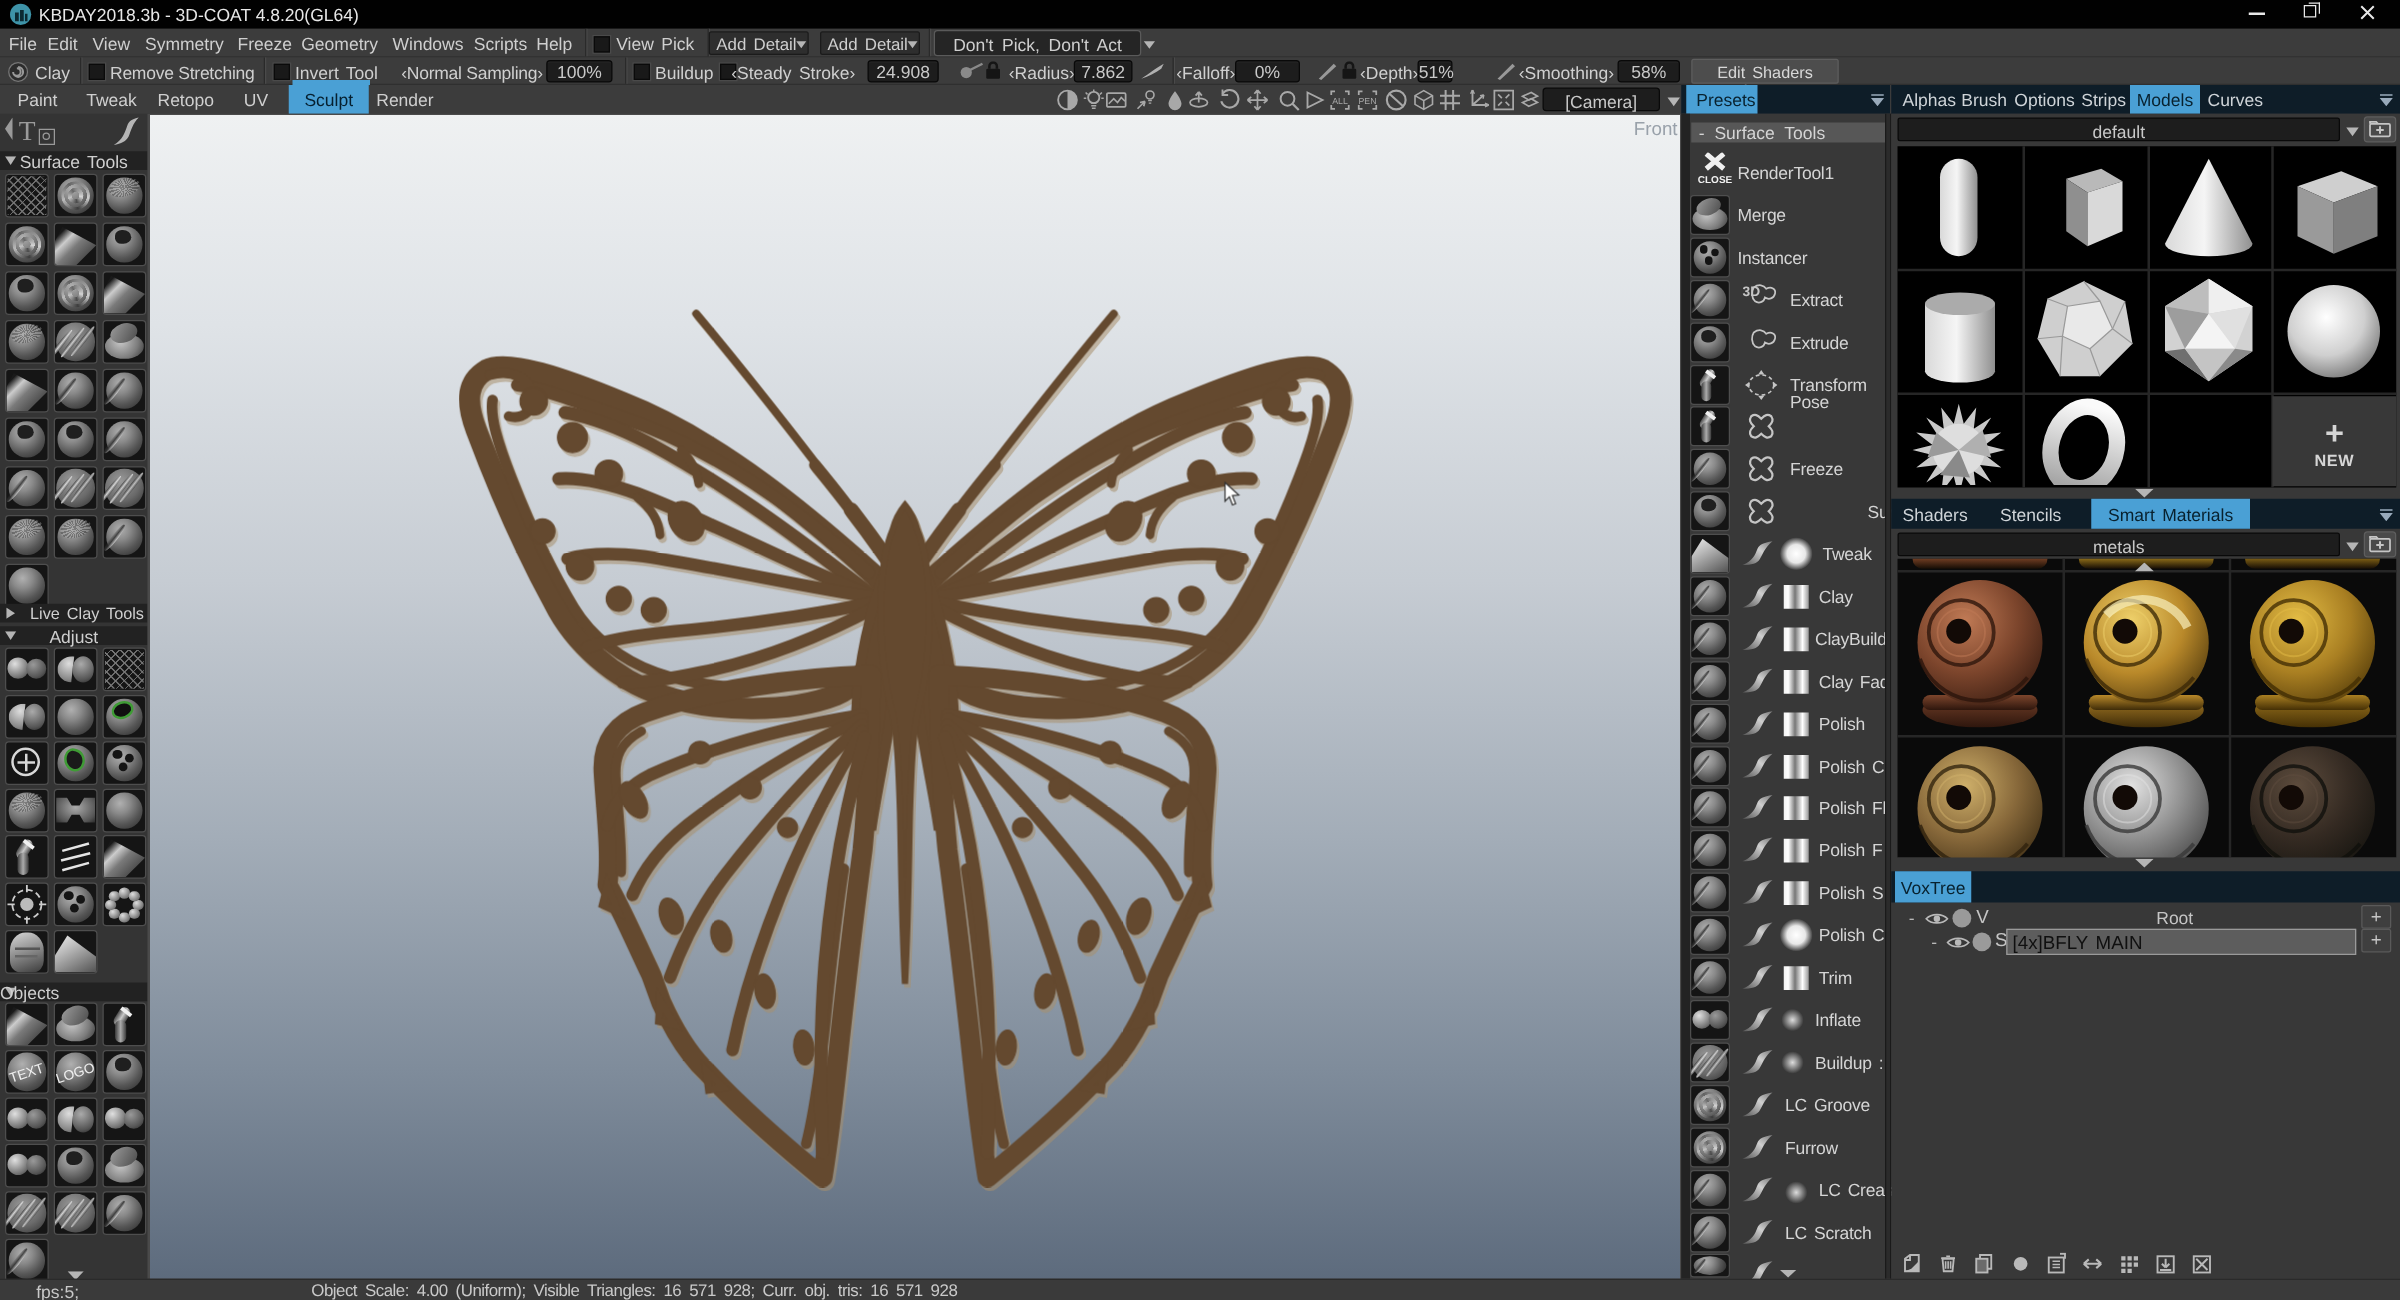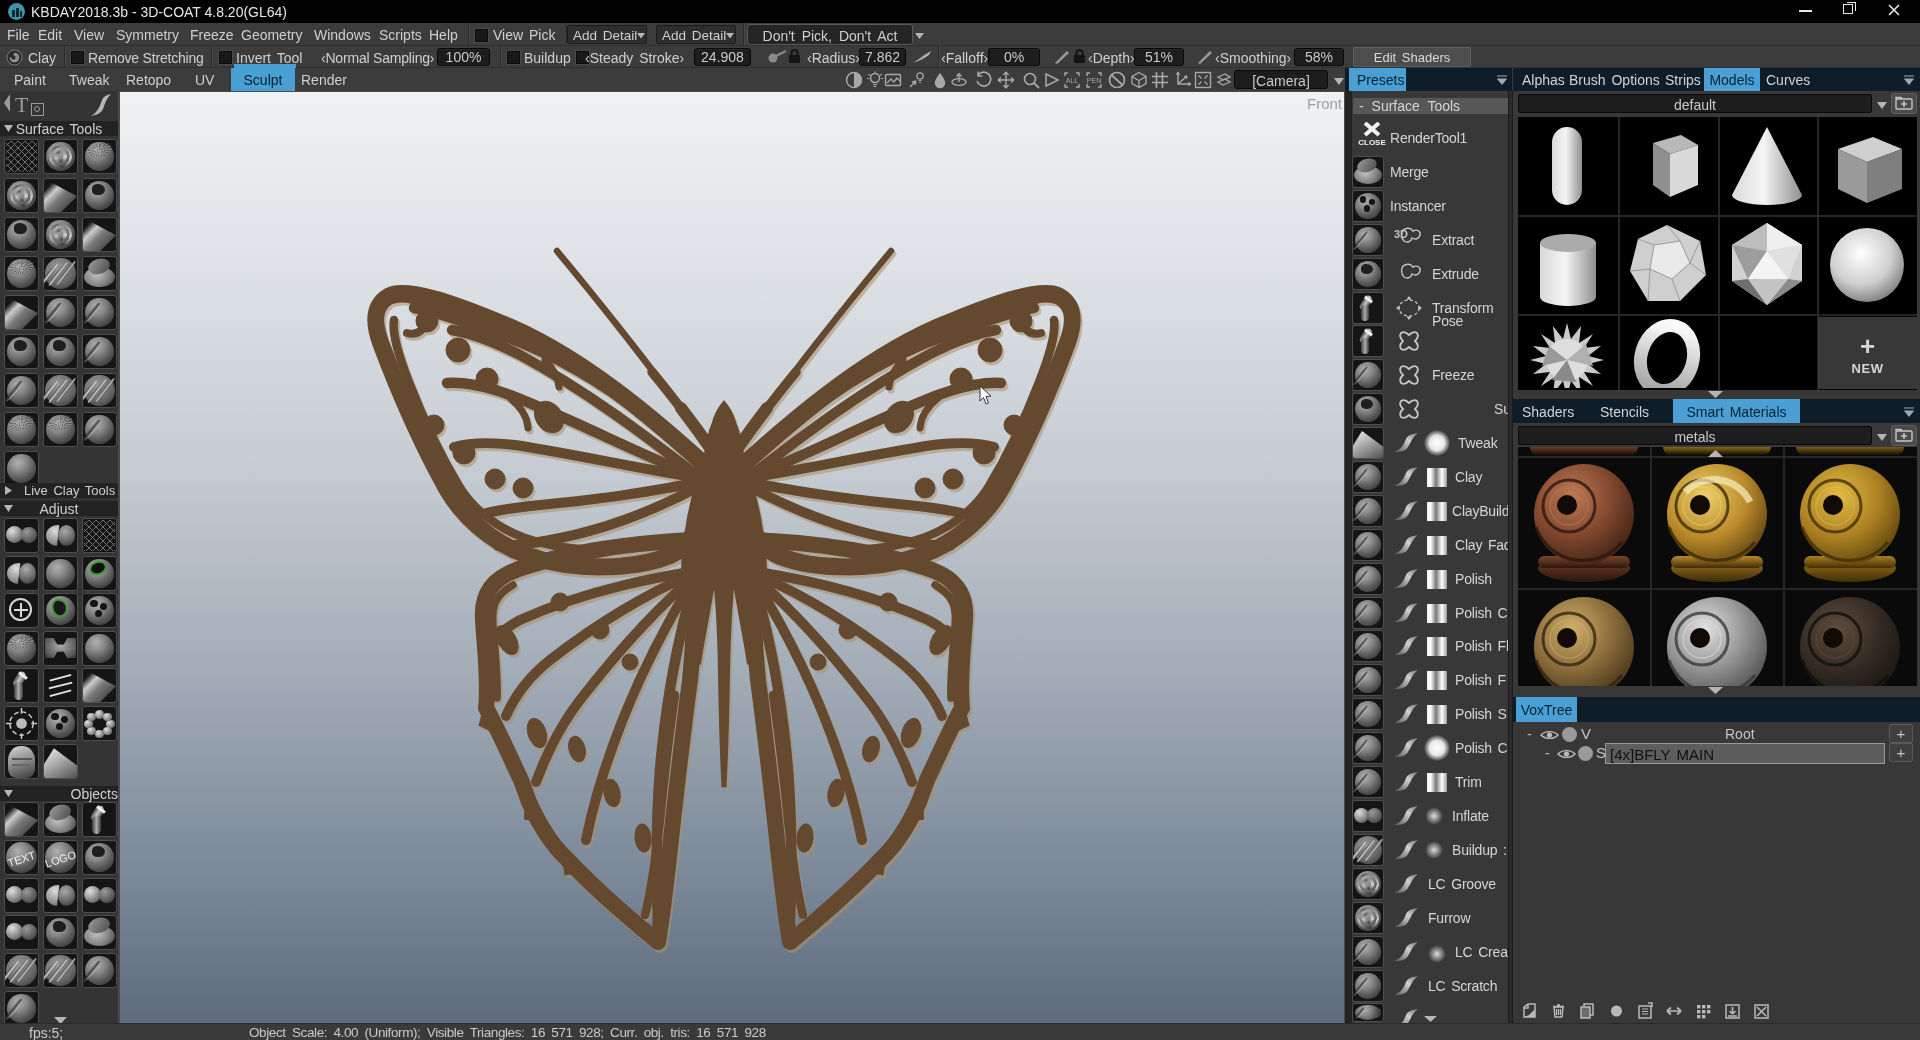--- a/index.html
+++ b/index.html
@@ -91,21 +91,21 @@
 <div style="position:absolute;left:941px;top:50px;font-size:14px;color:#cfcfcf;word-spacing:2px;white-space:nowrap;">‹Falloff›</div>
 <div class="nbox" style="left:988px;top:48px;width:52px;height:18px;line-height:17px;">0%</div>
 <svg style="position:absolute;left:1053px;top:49px;" width="18" height="16">
     <path d="M2 14 L14 2 L16 4 L4 15 Z" fill="#999"></path>
   </svg>
 <svg style="position:absolute;left:1073px;top:49px;" width="13" height="15">
     <rect x="1" y="6" width="11" height="8" rx="1" fill="#151515"></rect>
     <path d="M3.5 6 V4 a3 3 0 0 1 6 0 V6" fill="none" stroke="#151515" stroke-width="2"></path>
   </svg>
 <div style="position:absolute;left:1088px;top:50px;font-size:14px;color:#cfcfcf;word-spacing:2px;white-space:nowrap;">‹Depth›</div>
-<div class="nbox" style="left:1134px;top:48px;width:50px;height:18px;line-height:17px;text-align:center;">51%</div>
+<div class="nbox" style="left:1134px;top:48px;width:28px;height:18px;line-height:17px;text-align:center;">51%</div>
 <svg style="position:absolute;left:1196px;top:49px;" width="18" height="16">
     <path d="M2 14 L14 2 L16 4 L4 15 Z" fill="#999"></path>
   </svg>
 <div style="position:absolute;left:1215px;top:50px;font-size:14px;color:#cfcfcf;word-spacing:2px;white-space:nowrap;">‹Smoothing›</div>
 <div class="nbox" style="left:1294px;top:48px;width:50px;height:18px;line-height:17px;">58%</div>
 <div style="position:absolute;left:1353px;top:47px;width:118px;height:20px;background:#4d4d4d;border:1px solid #5e5e5e;border-radius:2px;">
     <div style="position:absolute;left:0;top:2px;width:100%;text-align:center;font-size:13px;color:#d8d8d8;word-spacing:2px;">Edit Shaders Curves</div>
   </div>
 <div style="position:absolute;left:0;top:68px;width:1920px;height:23px;background:#3c3c3c;"></div>
 <div style="position:absolute;left:14px;top:72px;font-size:14px;color:#cfcfcf;word-spacing:2px;white-space:nowrap;">Paint</div>
@@ -427,21 +427,21 @@
     <div style="position:absolute;left:22%;top:38%;width:60%;height:8%;background:#555;"></div>
     <div style="position:absolute;left:22%;top:58%;width:55%;height:7%;background:#666;"></div>
   </div>
 <div style="position:absolute;left:43px;top:744px;width:35px;height:35px;background:#151515;border:1px solid #4e4e4e;border-radius:3px;overflow:hidden;box-sizing:border-box;">
     <div style="position:absolute;left:0;top:0;width:100%;height:100%;background:linear-gradient(150deg,#f0f0f0 5%,#b9b9b9 40%,#5a5a5a 95%);clip-path:polygon(30% 10%, 100% 62%, 100% 100%, 0 100%, 0 58%);"></div>
   </div>
 <div style="position:absolute;left:0px;top:786px;width:118px;height:15px;background:#222222;"></div>
 <svg style="position:absolute;left:4px;top:790px;" width="10" height="8">
     <path d="M0 0 L9 0 L4.5 7 Z" fill="#b5b5b5"></path>
   </svg>
-<div style="position:absolute;left:0px;top:786px;width:118px;text-align:right;font-size:14px;color:#cfcfcf;word-spacing:2px;">Objects</div>
+<div style="position:absolute;left:0px;top:786px;width:118px;text-align:left;font-size:14px;color:#cfcfcf;word-spacing:2px;">Objects</div>
 <div style="position:absolute;left:4px;top:802px;width:35px;height:35px;background:#151515;border:1px solid #4e4e4e;border-radius:3px;overflow:hidden;box-sizing:border-box;">
     <div style="position:absolute;left:0;top:0;width:100%;height:100%;background:linear-gradient(135deg,#1a1a1a 0%,#1a1a1a 18%,#cccccc 34%,#7a7a7a 52%,#4a4a4a 80%);clip-path:polygon(18% 8%, 100% 52%, 52% 100%, 0 100%, 0 42%);"></div>
   </div>
 <div style="position:absolute;left:43px;top:802px;width:35px;height:35px;background:#151515;border:1px solid #4e4e4e;border-radius:3px;overflow:hidden;box-sizing:border-box;">
     <div style="position:absolute;left:4%;top:30%;width:92%;height:60%;border-radius:50%;background:radial-gradient(circle at 40% 30%,#c9c9c9,#7c7c7c 60%,#333);"></div>
     <div style="position:absolute;left:14%;top:6%;width:66%;height:44%;border-radius:50%;background:linear-gradient(135deg,#9d9d9d,#4a4a4a);transform:rotate(-18deg);"></div>
   </div>
 <div style="position:absolute;left:82px;top:802px;width:35px;height:35px;background:#151515;border:1px solid #4e4e4e;border-radius:3px;overflow:hidden;box-sizing:border-box;">
     <div style="position:absolute;left:30%;top:6%;width:28%;height:52%;background:linear-gradient(90deg,#4a4a4a,#c9c9c9,#4a4a4a);transform:rotate(32deg);border-radius:8px;"></div>
     <div style="position:absolute;left:26%;top:40%;width:28%;height:54%;background:linear-gradient(90deg,#3a3a3a,#ababab,#3a3a3a);border-radius:8px;"></div>

